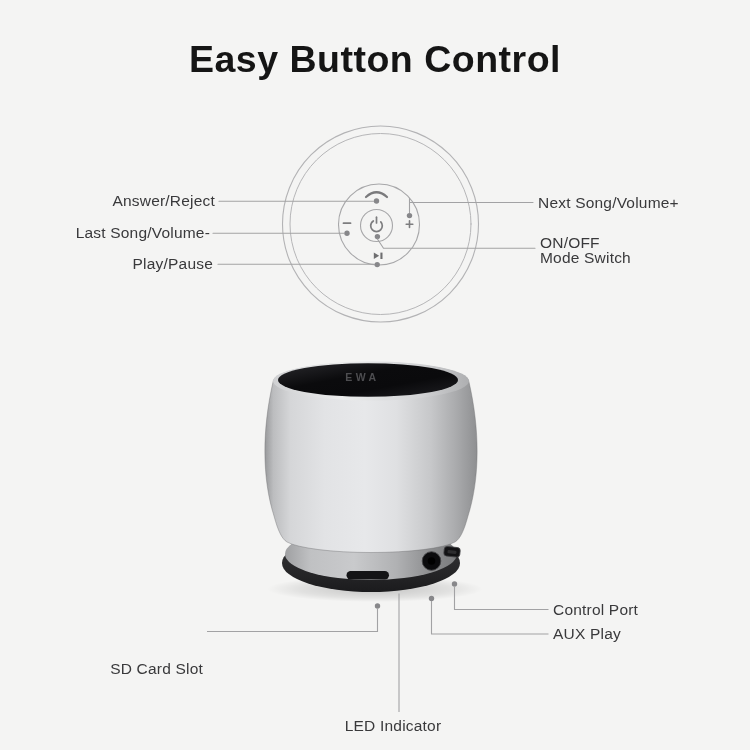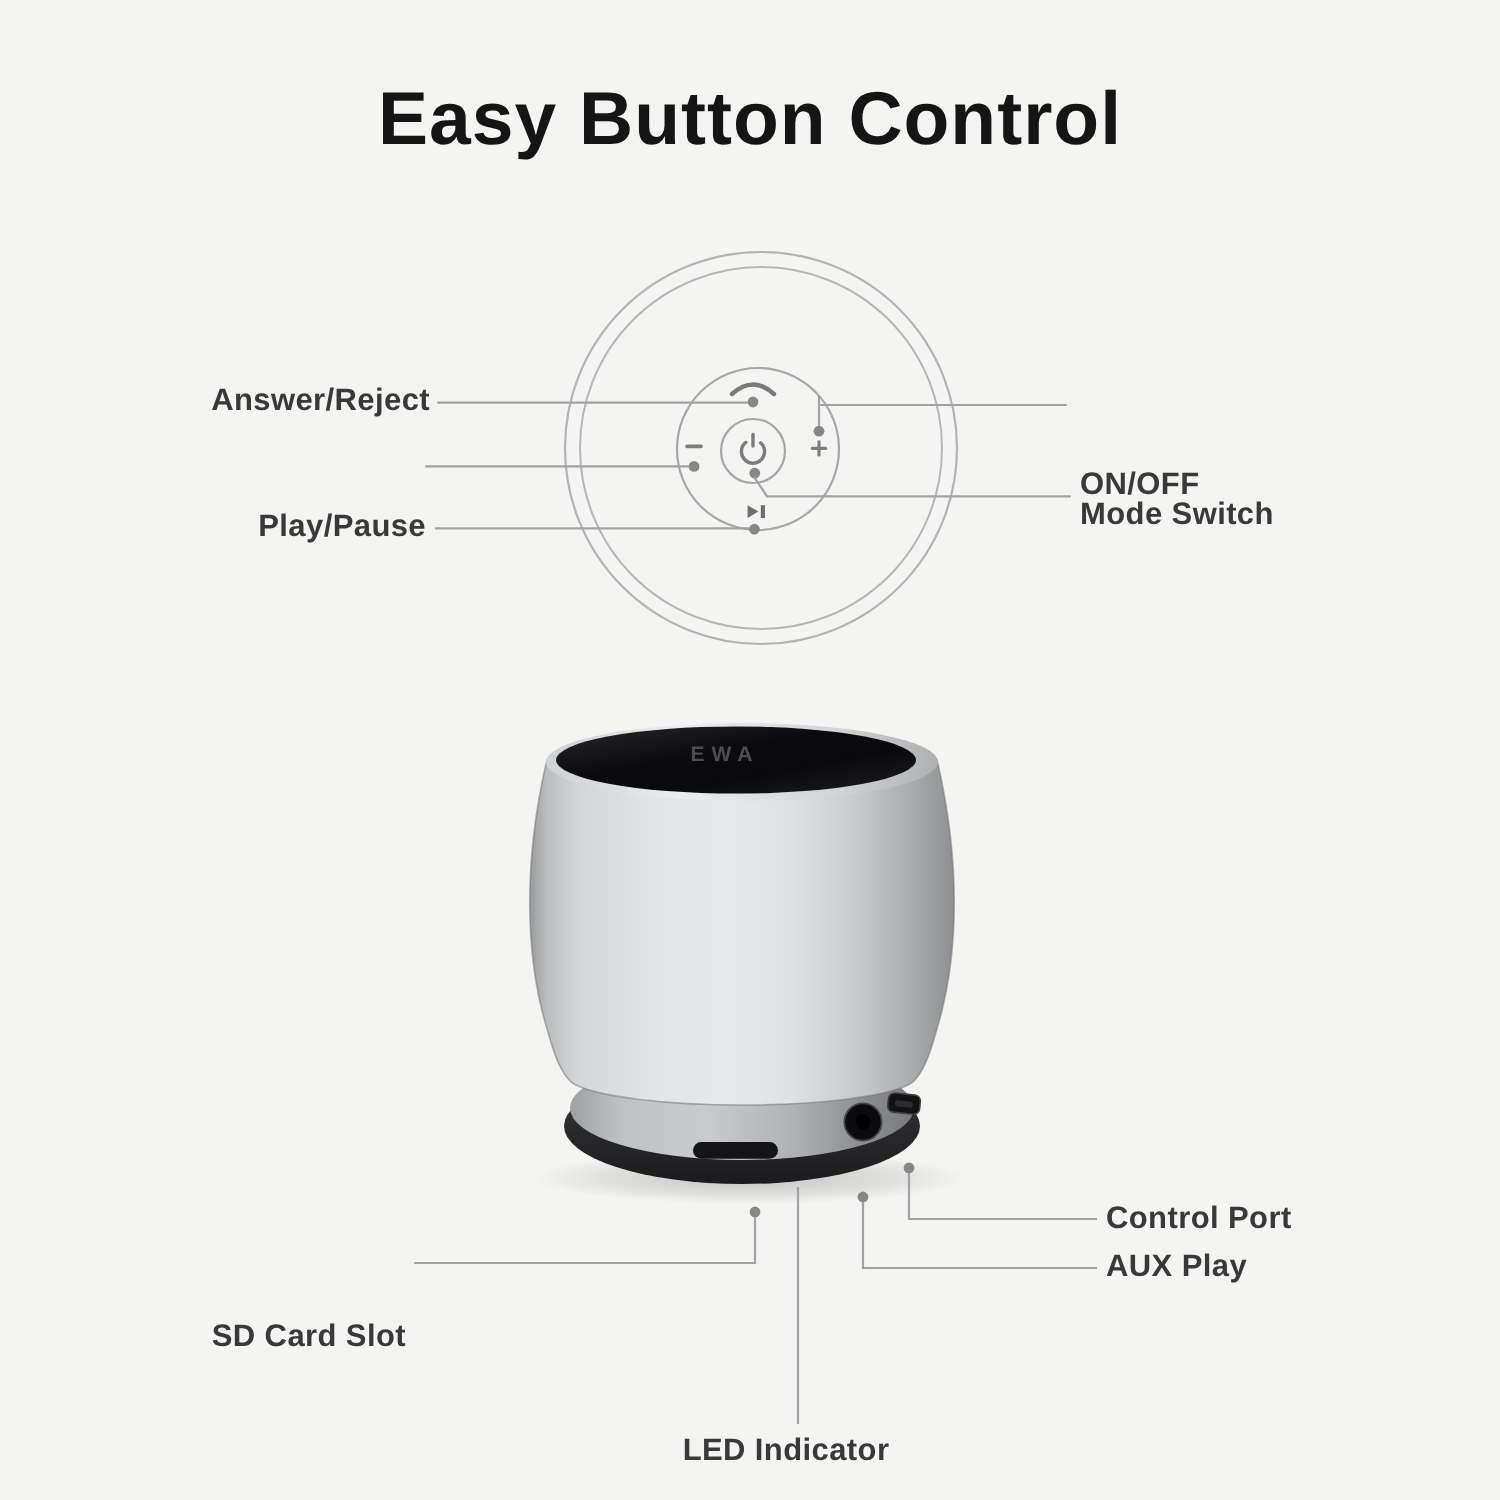--- a/index.html
+++ b/index.html
@@ -19,21 +19,21 @@
     letter-spacing:0.5px;
     color:#151515;
   }
   .scene{
     position:absolute;
     top:0;left:0;
   }
   .label{
     position:absolute;
     font-size:15.5px;
-    font-weight:700;
+    font-weight:400;
     color:#39393b;
     white-space:nowrap;
     letter-spacing:0.2px;
     line-height:18px;
   }
   .label.two-line{line-height:15px;}
 </style>
 </head>
 <body>
 
@@ -156,21 +156,23 @@
       <path d="M 377.5,608.5 L 377.5,631.5 L 207,631.5"></path>
       <path d="M 399,593.5 L 399,712"></path>
       <circle cx="454.5" cy="584" r="2.7" fill="#87878a" stroke="none"></circle>
       <path d="M 454.5,586.5 L 454.5,609.5 L 548.5,609.5"></path>
       <circle cx="431.5" cy="598.5" r="2.7" fill="#87878a" stroke="none"></circle>
       <path d="M 431.5,601 L 431.5,634 L 548.5,634"></path>
     </g>
   </svg>
 
   <div class="label" style="right:535px; top:192px; text-align:right;">Answer/Reject</div>
+  <div class="label" style="right:540px; top:224px; text-align:right;">Last Song/Volume-</div>
   <div class="label" style="right:537px; top:255px; text-align:left;">Play/Pause</div>
+  <div class="label" style="left:538px; top:194px;">Next Song/Volume+</div>
   <div class="label two-line" style="left:540px; top:235px;">
     <div>ON/OFF</div>
     <div>Mode Switch</div>
   </div>
 
   <div class="label" style="right:547px; top:660px; text-align:right;">SD Card Slot</div>
   <div class="label" style="left:553px; top:601px;">Control Port</div>
   <div class="label" style="left:553px; top:625px;">AUX Play</div>
   <div class="label" style="left:393px; top:717px; transform:translateX(-50%);">LED Indicator</div>
 

